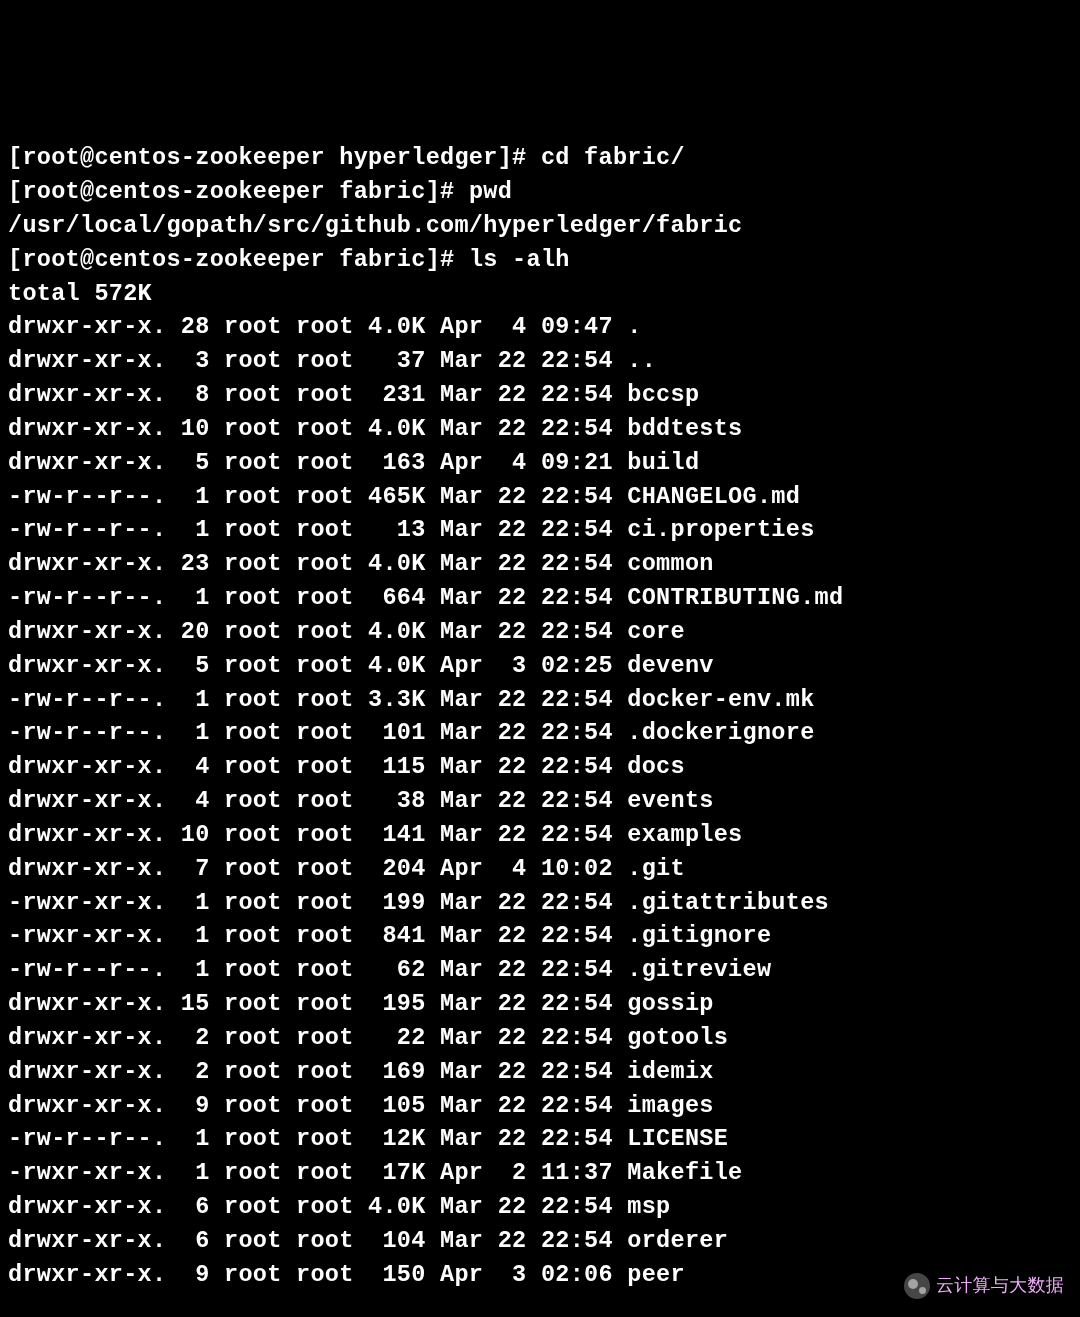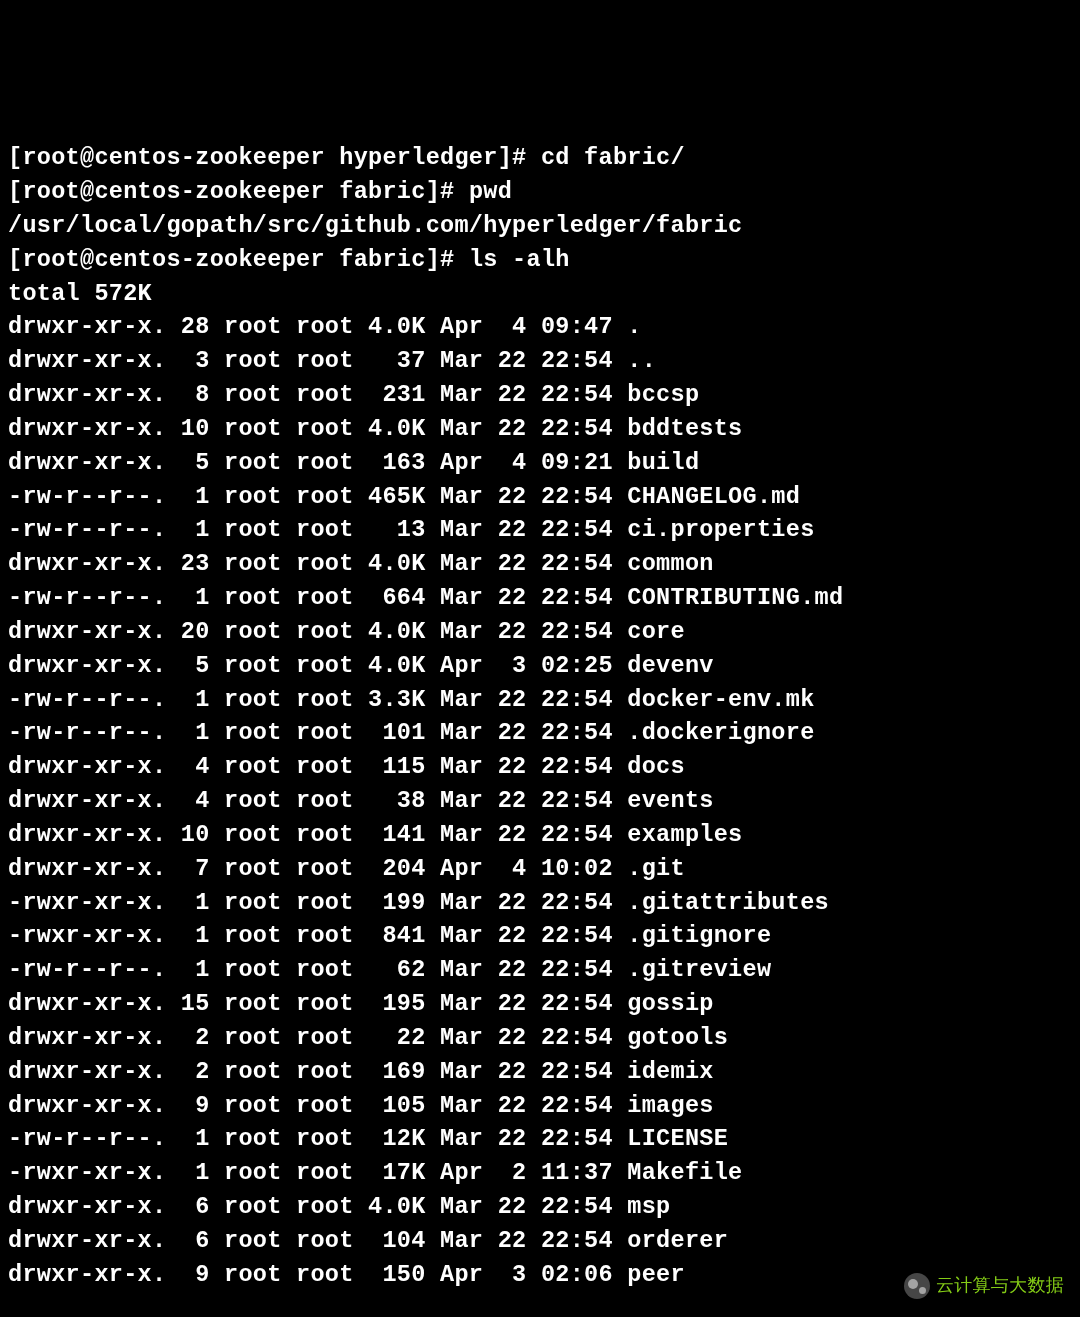--- a/index.html
+++ b/index.html
@@ -21,21 +21,21 @@
       overflow: hidden;
       letter-spacing: 0.3px;
     }
     .line {
       display: block;
     }
     .watermark {
       position: absolute;
       bottom: 18px;
       right: 16px;
-      color: #84cc16;
+      color: #f0abfc;
       font-size: 18px;
       font-weight: normal;
       font-family: -apple-system, BlinkMacSystemFont, 'PingFang SC', sans-serif;
       display: flex;
       align-items: center;
       gap: 6px;
     }
     .watermark-icon {
       width: 26px;
       height: 26px;

